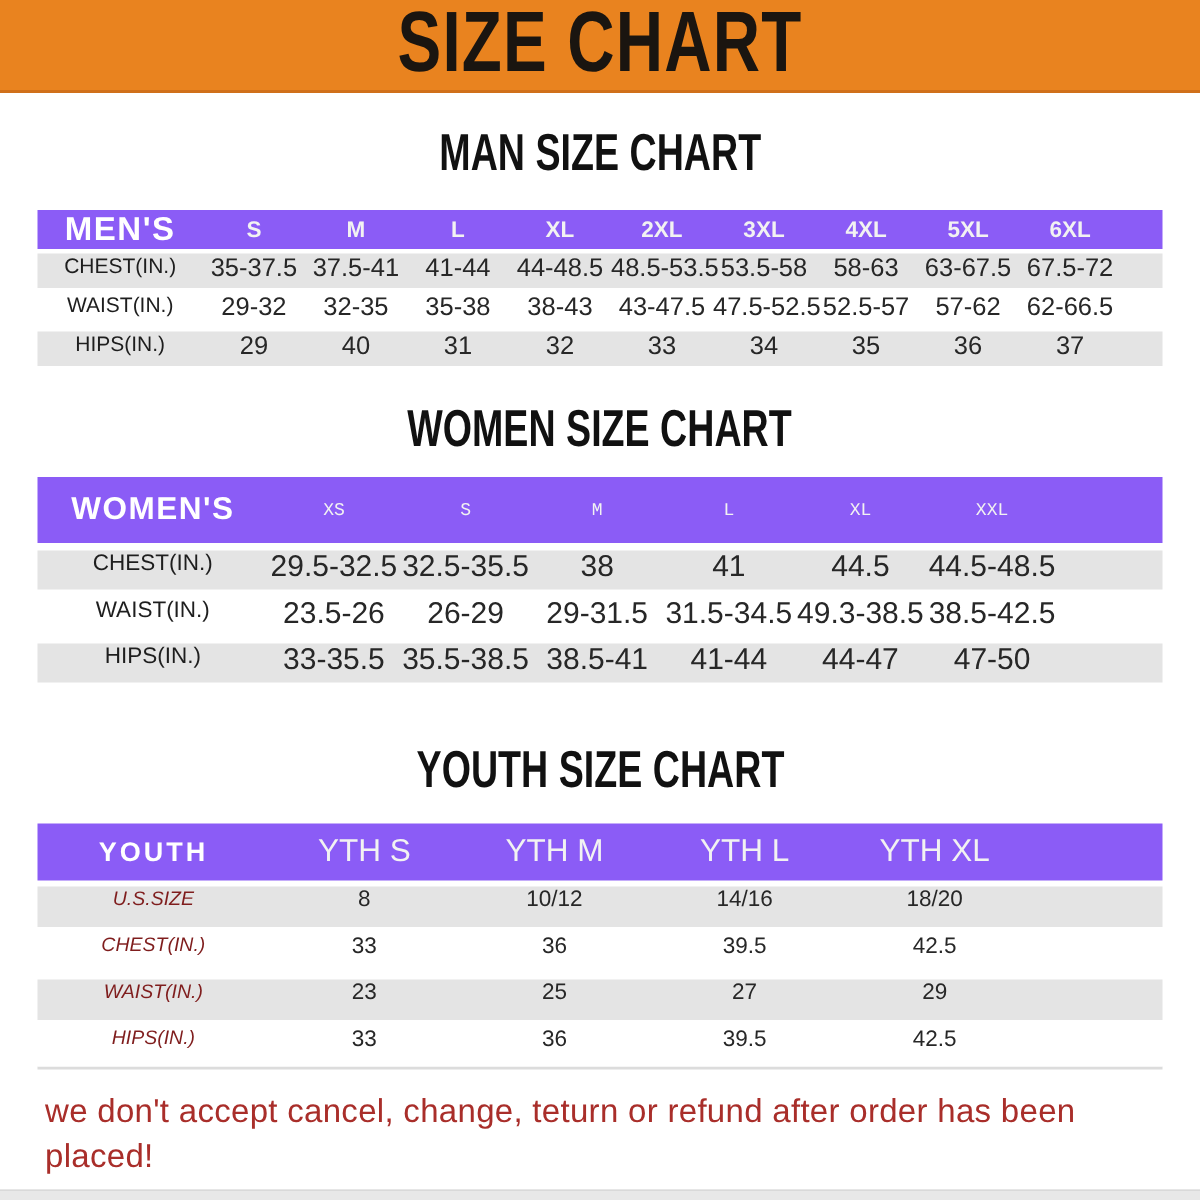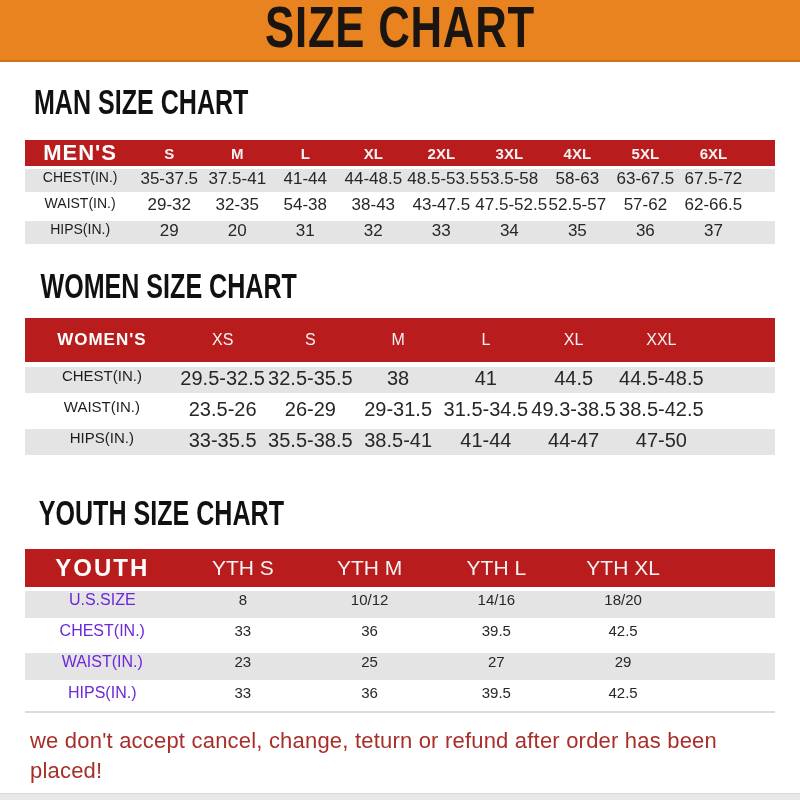--- a/index.html
+++ b/index.html
@@ -21,40 +21,40 @@
   .banner-title {
     display: inline-block;
     font-size: 56px; font-weight: 700;
     color: #1a1510;
     letter-spacing: 1px;
     transform: scaleX(0.78) scaleY(1.02);
     white-space: nowrap;
   }
 
   
-  .heading-wrap { text-align: left; height: 36px; line-height: 36px; }
+  .heading-wrap { text-align: center; height: 36px; line-height: 36px; }
   .hw-men   { margin-top: 22px; }
   .hw-women { margin-top: 24px; text-decoration: underline; }
   .hw-youth { margin-top: 40px; }
   .section-heading {
     display: inline-block;
     font-size: 33px; font-weight: 700;
     color: #111111;
     transform: scaleX(0.76) scaleY(1.05);
     white-space: nowrap;
   }
 
   
   .size-table { margin: 0 25px; width: 750px; }
   .mt-men   { margin-top: 20px; }
   .mt-women { margin-top: 14px; }
   .mt-youth { margin-top: 18px; }
 
   .table-header {
-    background: #b91c1c;
+    background: #8b5cf6;
     color: #ffffff;
     display: flex; align-items: center;
   }
   .table-row {
     display: flex; 
     color: #272727;
   }
   .row-gray  { background: #E4E4E4; }
   .row-white { background: #ffffff; }
 
@@ -69,33 +69,33 @@
   .men .header-label { font-size: 22px; font-weight: 700; letter-spacing: 1px; }
   .men .header-col   { font-size: 15px; font-weight: 600; color: #f2f2f2; }
   .men .row-label    { font-size: 14px; color: #1e1e1e; }
   .men .value-cell   { font-size: 17px; }
 
   
   .women .table-header { height: 44px; }
   .women .table-row    { height: 26px; margin-top: 5px; }
   .women .label-cell   { width: 20.5%; }
   .women .col          { width: 11.7%; }
-  .women .header-label { font-size: 17px; font-weight: 700; letter-spacing: 1px; }
-  .women .header-col   { font-size: 16px; font-weight: 500; color: #f2f2f2; }
+  .women .header-label { font-size: 21px; font-weight: 700; letter-spacing: 1px; }
+  .women .header-col   { font-size: 12px; font-weight: 500; color: #f2f2f2; font-family: Liberation Mono, monospace; }
   .women .row-label    { font-size: 15px; color: #1e1e1e; }
   .women .value-cell   { font-size: 20px; }
 
   
   .youth .table-header { height: 38px; }
   .youth .table-row    { height: 27px; margin-top: 4px; }
   .youth .label-cell   { width: 20.6%; }
   .youth .col          { width: 16.9%; }
-  .youth .header-label { font-size: 24px; font-weight: 700; letter-spacing: 2px; }
+  .youth .header-label { font-size: 18px; font-weight: 700; letter-spacing: 2px; }
   .youth .header-col   { font-size: 21px; font-weight: 500; color: #f2f2f2; }
-  .youth .row-label    { font-size: 16px; color: #6d28d9; }
+  .youth .row-label    { font-size: 13px; color: #7f1d1d; font-style: italic; }
   .youth .value-cell   { font-size: 15px; }
   .youth { border-bottom: 2px solid #DCDCDC; }
 
   
   .footer-note {
     margin: 13px 28px 0 30px;
     color: #A92E2A;
     font-size: 22px;
     line-height: 30px;
     letter-spacing: 0.2px;
@@ -141,32 +141,32 @@
         <div class="cell col value-cell">48.5-53.5</div>
         <div class="cell col value-cell">53.5-58</div>
         <div class="cell col value-cell">58-63</div>
         <div class="cell col value-cell">63-67.5</div>
         <div class="cell col value-cell">67.5-72</div>
       </div>
       <div class="table-row row-white">
         <div class="cell label-cell row-label">WAIST(IN.)</div>
         <div class="cell col value-cell">29-32</div>
         <div class="cell col value-cell">32-35</div>
-        <div class="cell col value-cell">54-38</div>
+        <div class="cell col value-cell">35-38</div>
         <div class="cell col value-cell">38-43</div>
         <div class="cell col value-cell">43-47.5</div>
         <div class="cell col value-cell">47.5-52.5</div>
         <div class="cell col value-cell">52.5-57</div>
         <div class="cell col value-cell">57-62</div>
         <div class="cell col value-cell">62-66.5</div>
       </div>
       <div class="table-row row-gray">
         <div class="cell label-cell row-label">HIPS(IN.)</div>
         <div class="cell col value-cell">29</div>
-        <div class="cell col value-cell">20</div>
+        <div class="cell col value-cell">40</div>
         <div class="cell col value-cell">31</div>
         <div class="cell col value-cell">32</div>
         <div class="cell col value-cell">33</div>
         <div class="cell col value-cell">34</div>
         <div class="cell col value-cell">35</div>
         <div class="cell col value-cell">36</div>
         <div class="cell col value-cell">37</div>
       </div>
     </div>
 </section>

